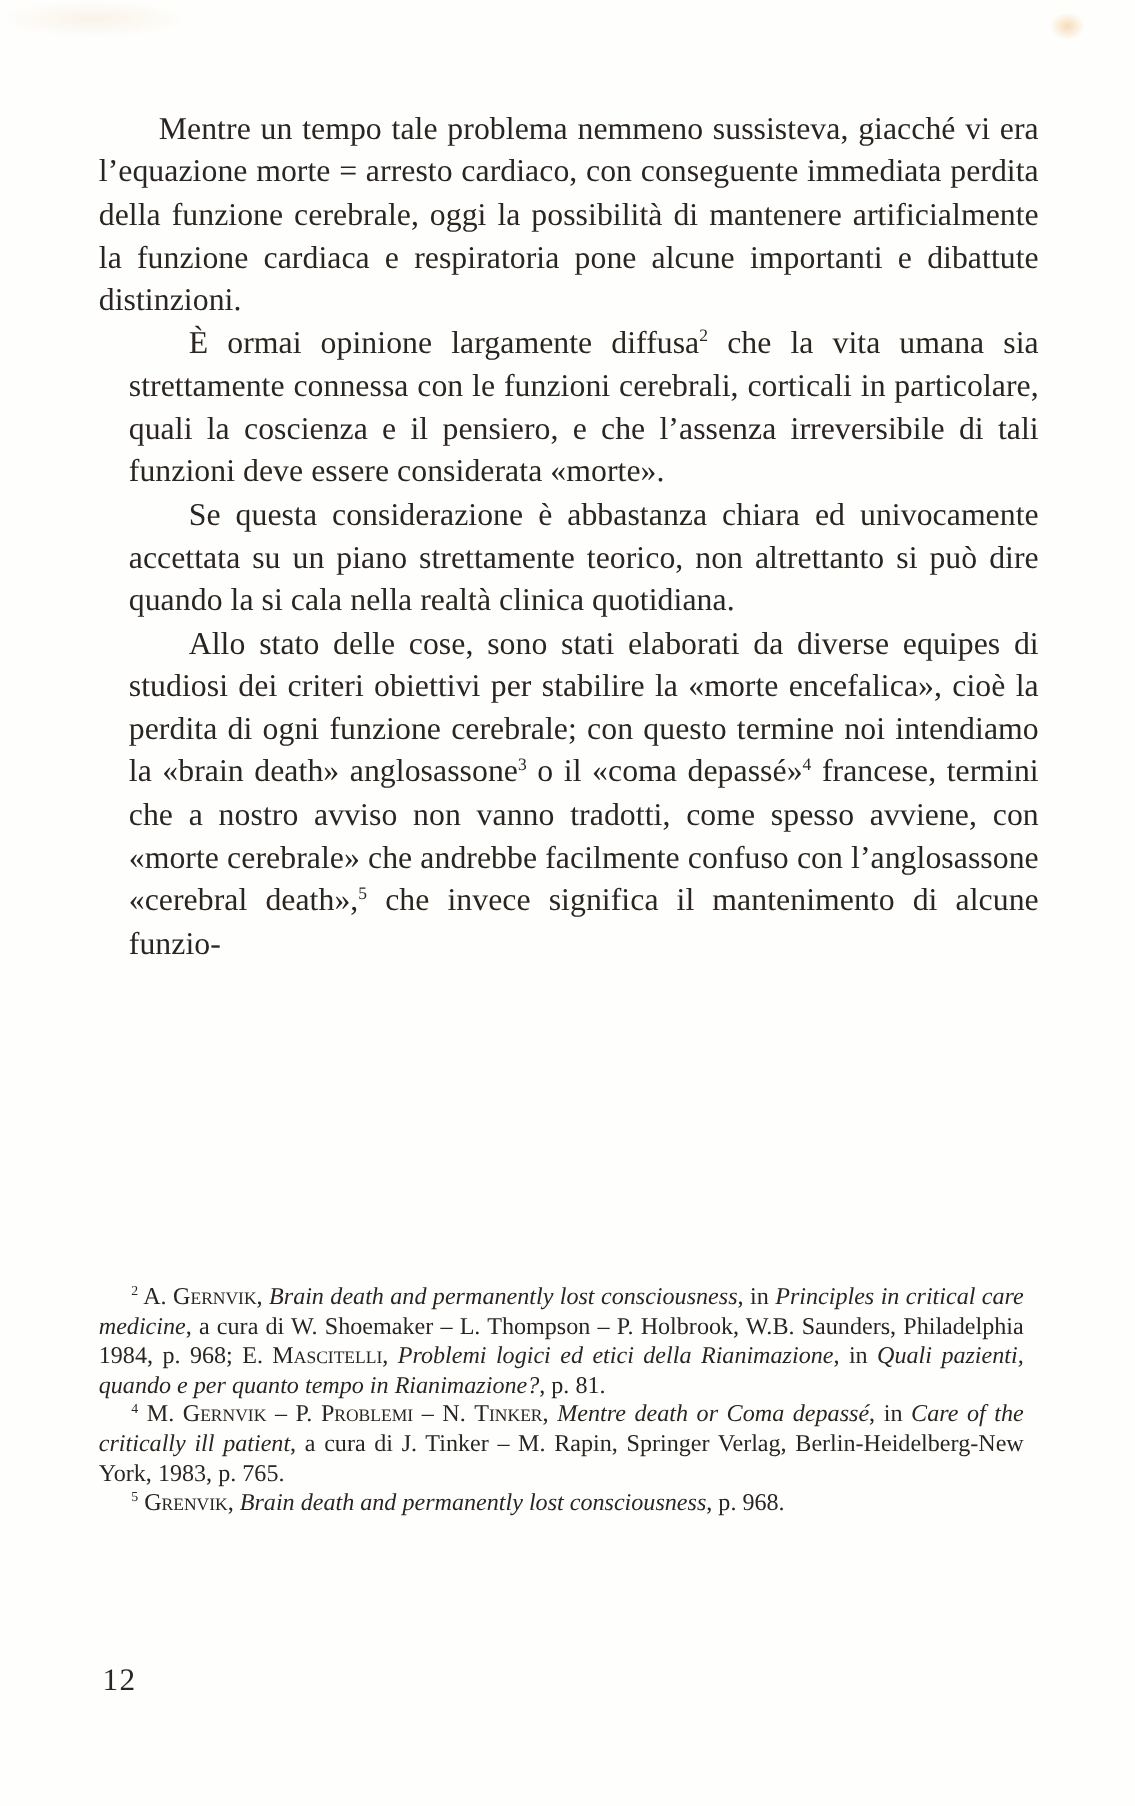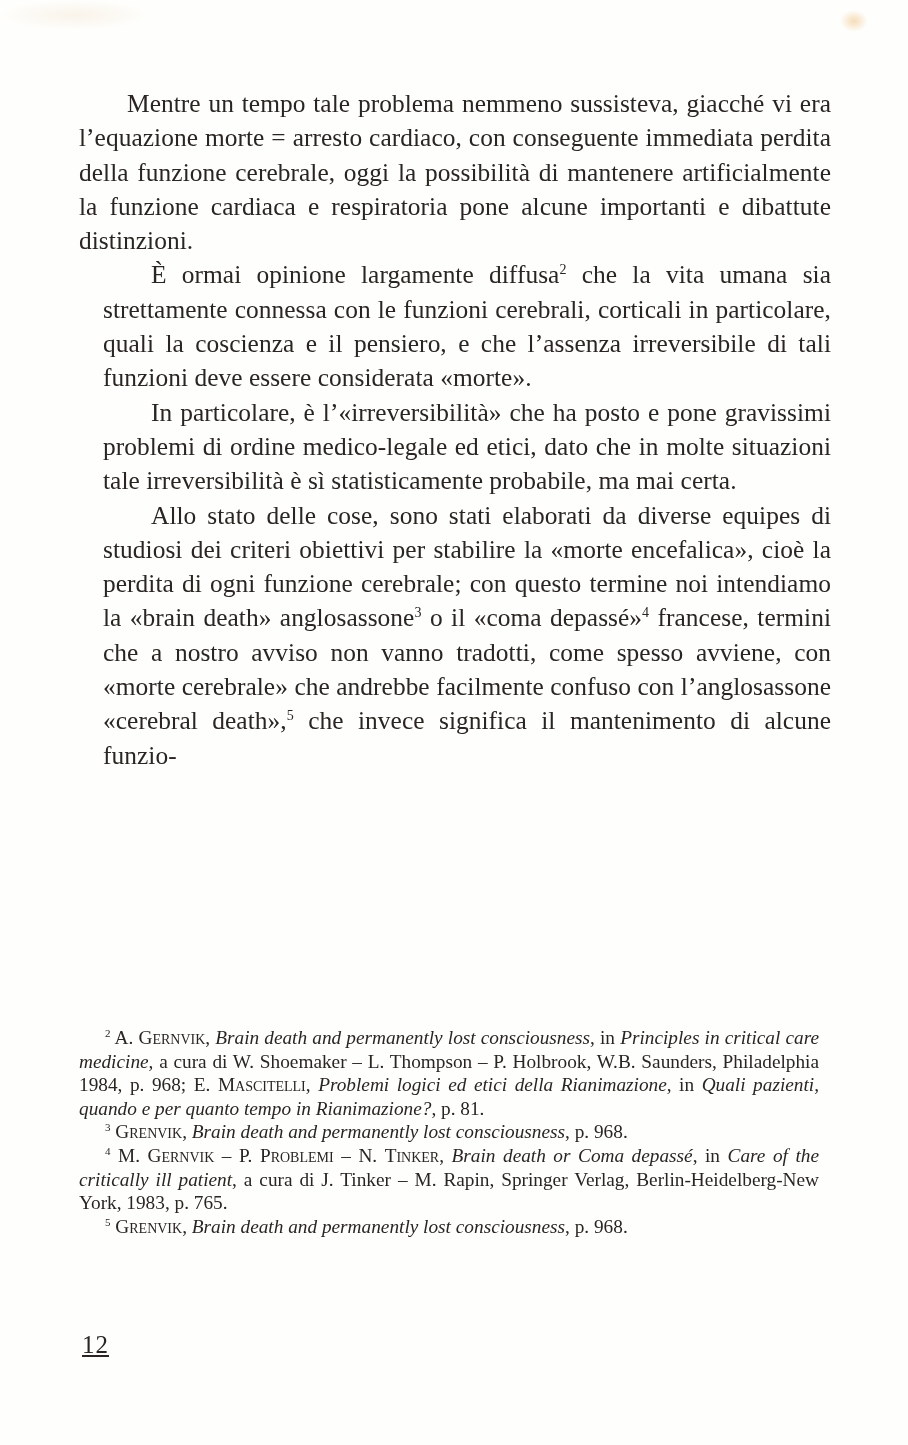--- a/index.html
+++ b/index.html
@@ -19,35 +19,34 @@
   }
   .body-text p + p { margin-top: 0; margin-left: 24px; }
   sup { font-size: 14px; line-height: 0; vertical-align: 9px; }
   .footnotes { position: absolute; left: 79px; top: 1026px; width: 740px; }
   .footnotes p {
     margin: 0; font-size: 19.3px; line-height: 23.6px; text-align: justify;
     text-indent: 26px;
   }
   .footnotes sup { font-size: 11px; vertical-align: 7px; }
   .sc { font-variant: small-caps; }
-  .page-number { position: absolute; left: 82px; top: 1331px; font-size: 25px; letter-spacing: 1px; text-decoration: underline; }
+  .page-number { position: absolute; left: 82px; top: 1331px; font-size: 25px; letter-spacing: 1px; }
 </style>
 </head>
 <body>
 
 <div class="stain b"></div>
 <div class="stain a"></div>
 
 <div class="page body-text">
   <p>Mentre un tempo tale problema nemmeno sussisteva, giacché vi era l’equazione morte = arresto cardiaco, con conseguente immediata perdita della funzione cerebrale, oggi la possibilità di mantenere artificialmente la funzione cardiaca e respiratoria pone alcune importanti e dibattute distinzioni.</p>
   <p>È ormai opinione largamente diffusa<sup>2</sup> che la vita umana sia strettamente connessa con le funzioni cerebrali, corticali in particolare, quali la coscienza e il pensiero, e che l’assenza irreversibile di tali funzioni deve essere considerata «morte».</p>
-  <p>In particolare, è l’«irreversibilità» che ha posto e pone gravissimi problemi di ordine medico-legale ed etici, dato che in molte situazioni tale irreversibilità è sì statisticamente probabile, ma mai certa.</p>
+  <p>Se questa considerazione è abbastanza chiara ed univocamente accettata su un piano strettamente teorico, non altrettanto si può dire quando la si cala nella realtà clinica quotidiana.</p>
   <p>Allo stato delle cose, sono stati elaborati da diverse equipes di studiosi dei criteri obiettivi per stabilire la «morte encefalica», cioè la perdita di ogni funzione cerebrale; con questo termine noi intendiamo la «brain death» anglosassone<sup>3</sup> o il «coma depassé»<sup>4</sup> francese, termini che a nostro avviso non vanno tradotti, come spesso avviene, con «morte cerebrale» che andrebbe facilmente confuso con l’anglosassone «cerebral death»,<sup>5</sup> che invece significa il mantenimento di alcune funzio-</p>
 </div>
 
 <div class="footnotes">
   <p><sup>2</sup> A. <span class="sc">Gernvik</span>, <i>Brain death and permanently lost consciousness</i>, in <i>Principles in critical care medicine</i>, a cura di W. Shoemaker – L. Thompson – P. Holbrook, W.B. Saunders, Philadelphia 1984, p. 968; E. <span class="sc">Mascitelli</span>, <i>Problemi logici ed etici della Rianimazione</i>, in <i>Quali pazienti, quando e per quanto tempo in Rianimazione?</i>, p. 81.</p>
-  <p><sup>3</sup> <span class="sc">Grenvik</span>, <i>Brain death and permanently lost consciousness</i>, p. 968.</p>
-  <p><sup>4</sup> M. <span class="sc">Gernvik</span> – P. <span class="sc">Problemi</span> – N. <span class="sc">Tinker</span>, <i>Brain death or Coma depassé</i>, in <i>Care of the critically ill patient</i>, a cura di J. Tinker – M. Rapin, Springer Verlag, Berlin-Heidelberg-New York, 1983, p. 765.</p>
+  <p><sup>4</sup> M. <span class="sc">Gernvik</span> – P. <span class="sc">Problemi</span> – N. <span class="sc">Tinker</span>, <i>Mentre death or Coma depassé</i>, in <i>Care of the critically ill patient</i>, a cura di J. Tinker – M. Rapin, Springer Verlag, Berlin-Heidelberg-New York, 1983, p. 765.</p>
   <p><sup>5</sup> <span class="sc">Grenvik</span>, <i>Brain death and permanently lost consciousness</i>, p. 968.</p>
 </div>
 
 <div class="page-number">12</div>
 
 </body></html>

